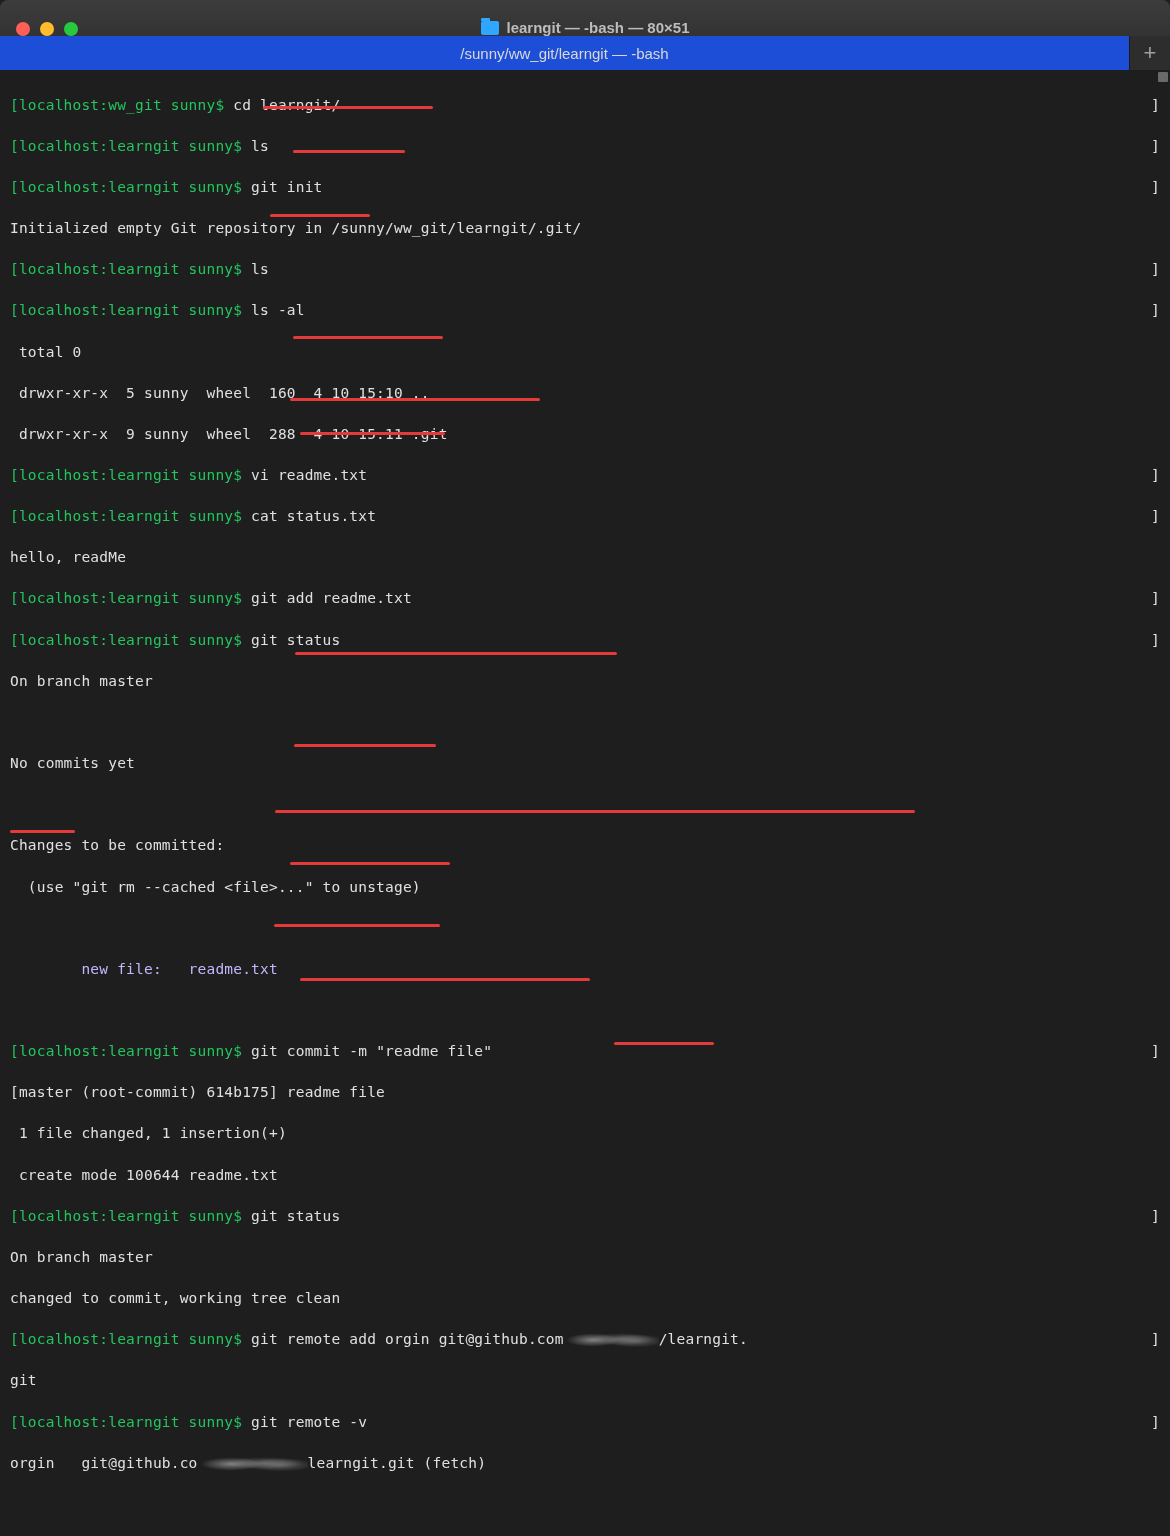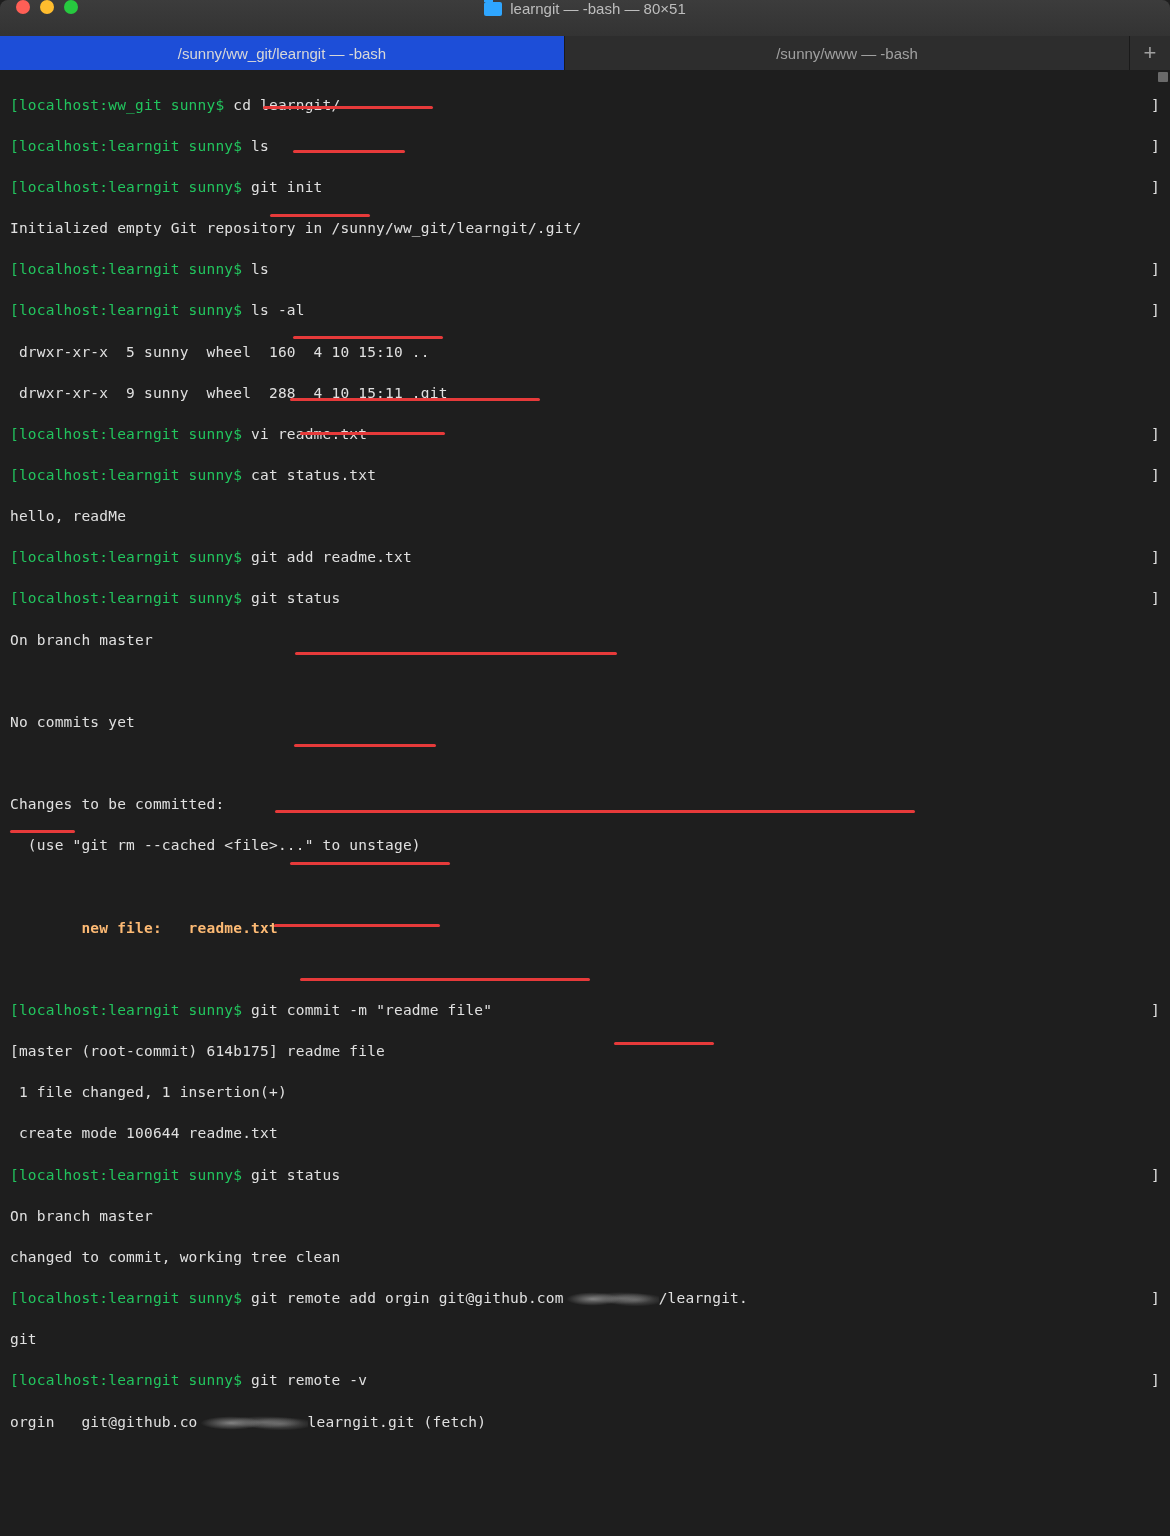--- a/index.html
+++ b/index.html
@@ -9,24 +9,25 @@
     font-size: 14.5px;
     width: 1170px;
     height: 1536px;
     overflow: hidden;
     color: #e0e0e0;
   }
   .titlebar {
     height: 36px;
     background: linear-gradient(#3c3c3c, #333333);
     display: flex;
-    align-items: flex-start;
+    align-items: flex-end;
     position: relative;
     border-top-left-radius: 8px;
     border-top-right-radius: 8px;
+    font-weight: bold;
   }
   .traffic-lights {
     display: flex;
     gap: 10px;
     position: absolute;
     left: 16px;
   }
   .traffic-lights span {
     width: 14px; height: 14px; border-radius: 50%;
   }
@@ -83,21 +84,21 @@
   }
   .term {
     padding: 4px 10px 0 10px;
     white-space: pre;
     line-height: 1.42;
     position: relative;
     letter-spacing: 0.2px;
   }
   .row { position: relative; }
   .prompt { color: #22c55e; }
-  .green { color: #fdba74; font-weight: bold; }
+  .green { color: #c4b5fd; }
   .right-bracket {
     position: absolute;
     right: 0;
     color: #e0e0e0;
   }
   .scroll-ind {
     position: absolute;
     top: 72px;
     right: 2px;
     width: 10px;
@@ -134,37 +135,35 @@
   <div class="title-center">
     <span class="folder-icon"></span>
     <span>learngit — -bash — 80×51</span>
   </div>
 </div>
 
 <div class="tabbar">
   <div class="tab active">
       <span>/sunny/ww_git/learngit — -bash</span>
     </div>
-  <div class="tab">
-      <span>/sunny/www — -bash</span>
-    </div>
   <div class="tab-plus">
       <span>+</span>
     </div>
 </div>
 
 <div class="scroll-ind"></div>
 
 <div class="term">
 <div class="row"><span class="prompt">[localhost:ww_git sunny$ </span><span>cd learngit/</span><span class="right-bracket">]</span></div>
 <div class="row"><span class="prompt">[localhost:learngit sunny$ </span><span>ls</span><span class="right-bracket">]</span></div>
 <div class="row"><span class="prompt">[localhost:learngit sunny$ </span><span>git init</span><span class="right-bracket">]</span></div>
 <div class="row"><span>Initialized empty Git repository in /sunny/ww_git/learngit/.git/</span></div>
 <div class="row"><span class="prompt">[localhost:learngit sunny$ </span><span>ls</span><span class="right-bracket">]</span></div>
 <div class="row"><span class="prompt">[localhost:learngit sunny$ </span><span>ls -al</span><span class="right-bracket">]</span></div>
+<div class="row"><span> total 0</span></div>
 <div class="row"><span> drwxr-xr-x  5 sunny  wheel  160  4 10 15:10 ..</span></div>
 <div class="row"><span> drwxr-xr-x  9 sunny  wheel  288  4 10 15:11 .git</span></div>
 <div class="row"><span class="prompt">[localhost:learngit sunny$ </span><span>vi readme.txt</span><span class="right-bracket">]</span></div>
 <div class="row"><span class="prompt">[localhost:learngit sunny$ </span><span>cat status.txt</span><span class="right-bracket">]</span></div>
 <div class="row"><span>hello, readMe</span></div>
 <div class="row"><span class="prompt">[localhost:learngit sunny$ </span><span>git add readme.txt</span><span class="right-bracket">]</span></div>
 <div class="row"><span class="prompt">[localhost:learngit sunny$ </span><span>git status</span><span class="right-bracket">]</span></div>
 <div class="row"><span>On branch master</span></div>
 <div class="row">&nbsp;</div>
 <div class="row"><span>No commits yet</span></div>

